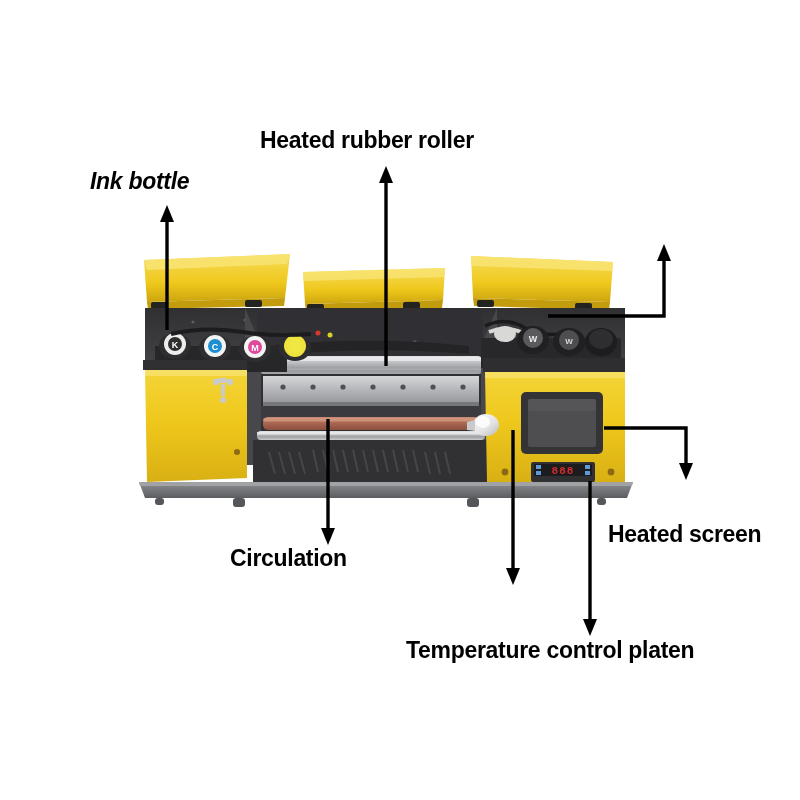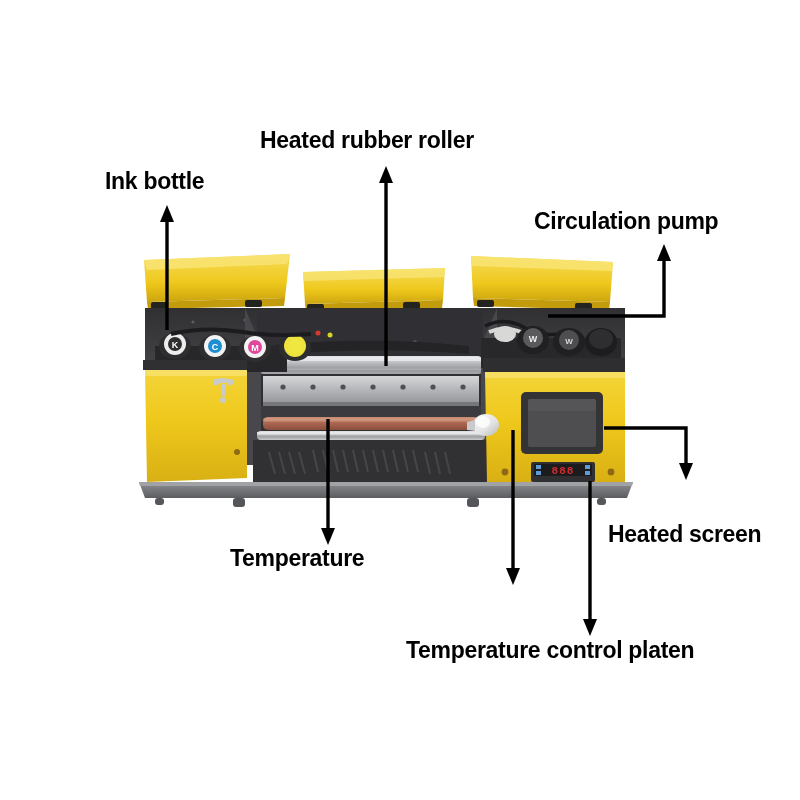--- a/index.html
+++ b/index.html
@@ -18,21 +18,21 @@
     position:absolute;
     color:#000;
     font-weight:bold;
     font-size:23px;
     letter-spacing:-0.3px;
     white-space:nowrap;
     line-height:1;
     font-family:"Liberation Sans", sans-serif;
     text-align:right;
   }
-  #lbl-ink{left:105px;top:170px;}
+  #lbl-ink{left:90px;top:170px;font-style:italic;}
   #lbl-roller{left:260px;top:129px;}
   #lbl-pump{left:534px;top:210px;}
   #lbl-lam{left:230px;top:547px;}
   #lbl-pinch{left:316px;top:587px;}
   #lbl-temp{left:406px;top:639px;}
   #lbl-disp{left:608px;top:523px;}
 
   
   #arrows{position:absolute;left:0;top:0;width:800px;height:800px;pointer-events:none;}
 
@@ -315,18 +315,17 @@
       <polygon points="664,244 657,261 671,261"></polygon>
       <polygon points="328,545 321,528 335,528"></polygon>
       <polygon points="513,585 506,568 520,568"></polygon>
       <polygon points="590,636 583,619 597,619"></polygon>
       <polygon points="686,480 679,463 693,463"></polygon>
     </g>
   </svg>
 
   <div class="label" id="lbl-ink">Ink bottle</div>
   <div class="label" id="lbl-roller">Heated rubber roller</div>
-  <div class="label" id="lbl-pump">Circulation pump</div>
-  <div class="label" id="lbl-lam">Temperature</div>
+  <div class="label" id="lbl-lam">Circulation</div>
   <div class="label" id="lbl-temp">Temperature control platen</div>
   <div class="label" id="lbl-disp">Heated screen</div>
 
 </div>
 
 </body></html>

